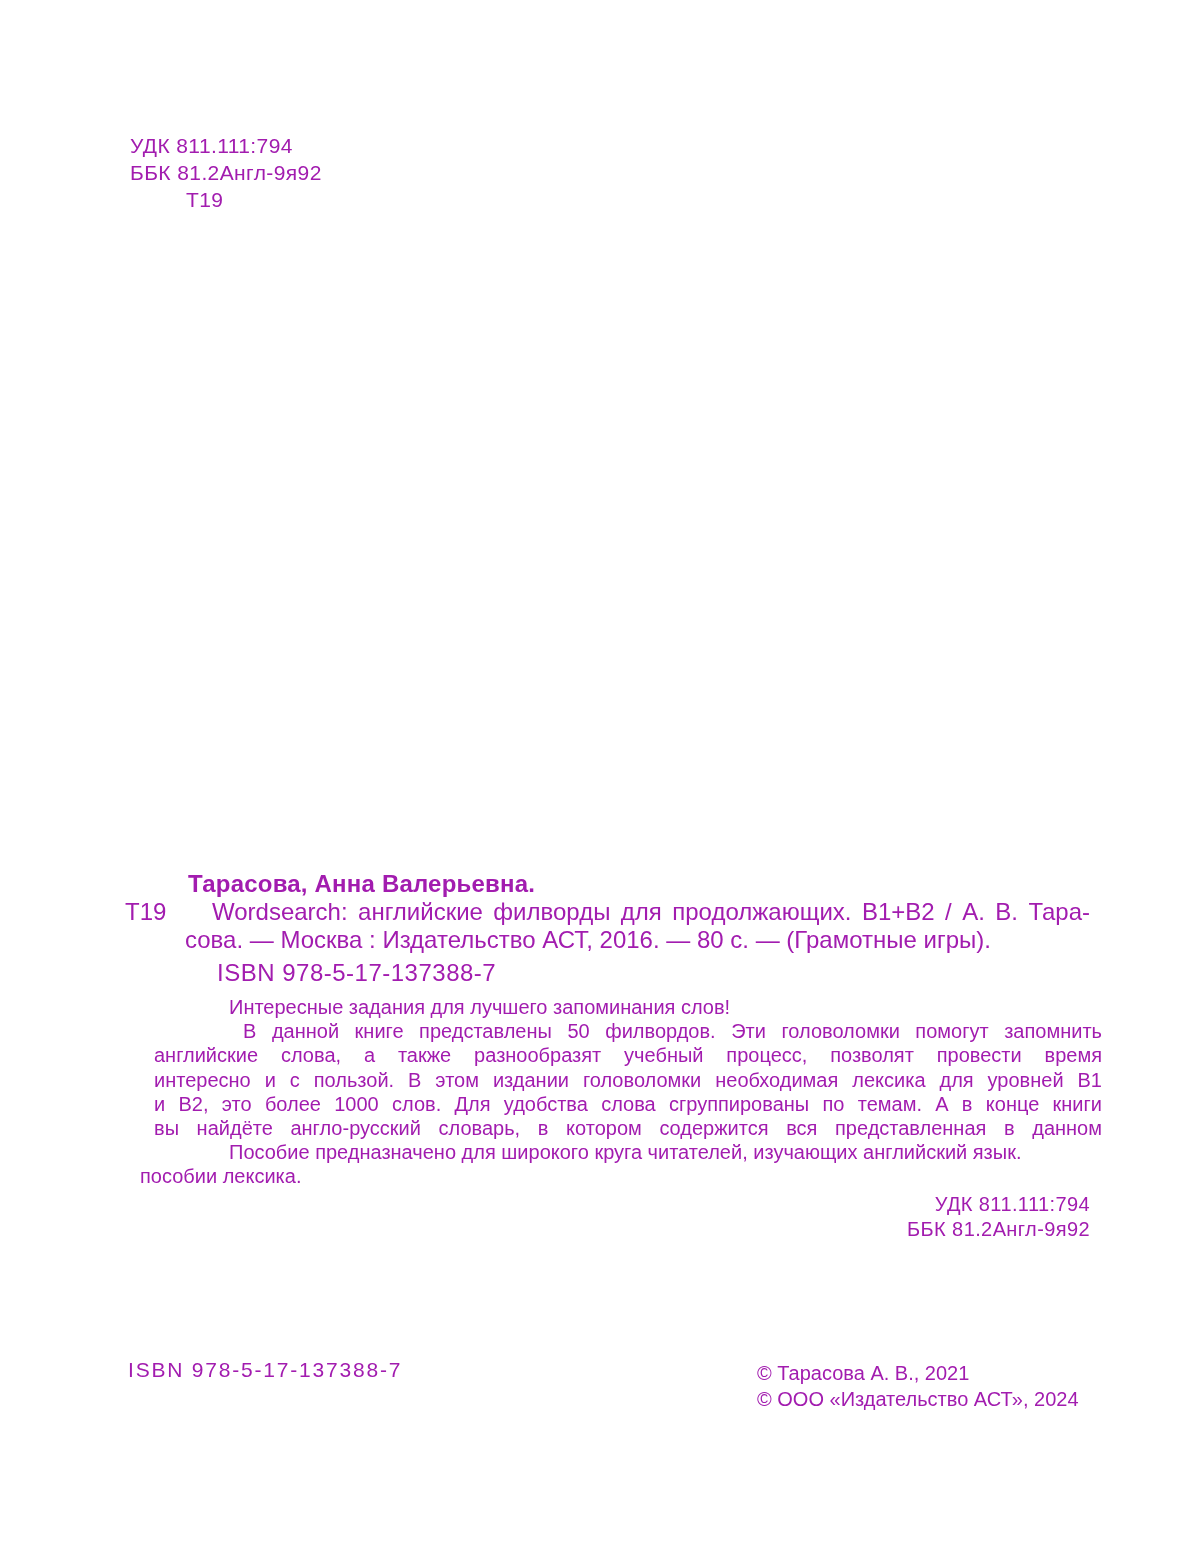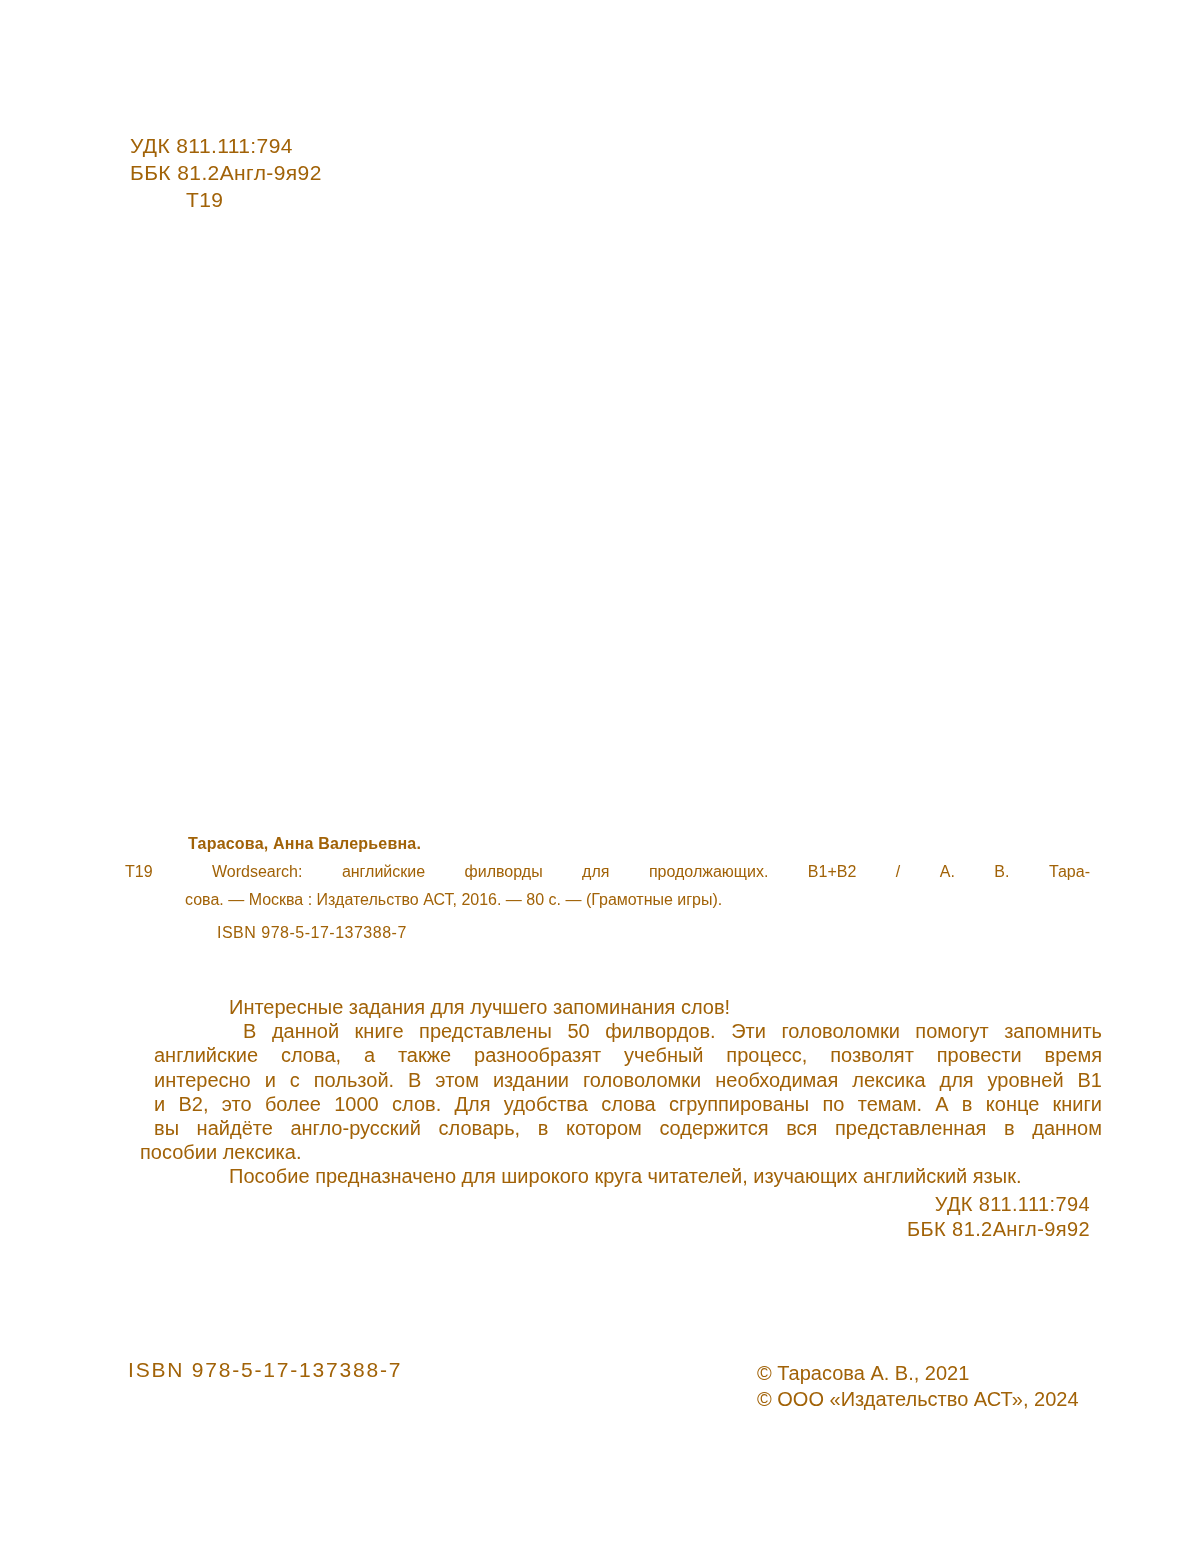--- a/index.html
+++ b/index.html
@@ -2,21 +2,21 @@
 <html><head>
 <meta charset="utf-8">
 <style>
   html, body { margin: 0; padding: 0; background: #e8e8e8; }
   .page {
     position: relative;
     width: 1193px;
     height: 1565px;
     margin: 0 auto;
     background: #ffffff;
-    color: #a16207;
+    color: #a21caf;
     font-family: "Liberation Sans", sans-serif;
     -webkit-font-smoothing: antialiased;
     overflow: hidden;
   }
 
   
   .top-block {
     position: absolute;
     left: 130px;
     top: 132px;
@@ -24,23 +24,23 @@
     line-height: 27px;
     letter-spacing: 0.4px;
     white-space: nowrap;
   }
   .top-block .code-line { padding-left: 56px; }
 
   
   .catalog {
     position: absolute;
     left: 125px;
-    top: 830px;
+    top: 870px;
     width: 965px;
-    font-size: 16px;
+    font-size: 24px;
     line-height: 28px;
   }
   .catalog .author {
     padding-left: 63px;
     font-weight: bold;
     letter-spacing: 0.2px;
   }
   .catalog .entry { position: relative; }
   .catalog .entry-code {
     position: absolute;
@@ -133,22 +133,22 @@
     <div class="isbn-line">ISBN 978-5-17-137388-7</div>
   </div>
 
   <div class="annotation">
     <div class="ln indent last">Интересные задания для лучшего запоминания слов!</div>
     <div class="ln indent fill">В данной книге представлены 50 филвордов. Эти головоломки помогут запомнить</div>
     <div class="ln fill">английские слова, а также разнообразят учебный процесс, позволят провести время</div>
     <div class="ln fill">интересно и с пользой. В этом издании головоломки необходимая лексика для уровней B1</div>
     <div class="ln fill">и B2, это более 1000 слов. Для удобства слова сгруппированы по темам. А в конце книги</div>
     <div class="ln fill">вы найдёте англо-русский словарь, в котором содержится вся представленная в данном</div>
+    <div class="ln indent last">Пособие предназначено для широкого круга читателей, изучающих английский язык.</div>
     <div class="ln last">пособии лексика.</div>
-    <div class="ln indent last">Пособие предназначено для широкого круга читателей, изучающих английский язык.</div>
   </div>
 
   <div class="udk-right">
     <div>УДК 811.111:794</div>
     <div>ББК 81.2Англ-9я92</div>
   </div>
 
   <div class="footer-isbn">ISBN 978-5-17-137388-7</div>
 
   <div class="copyright">

